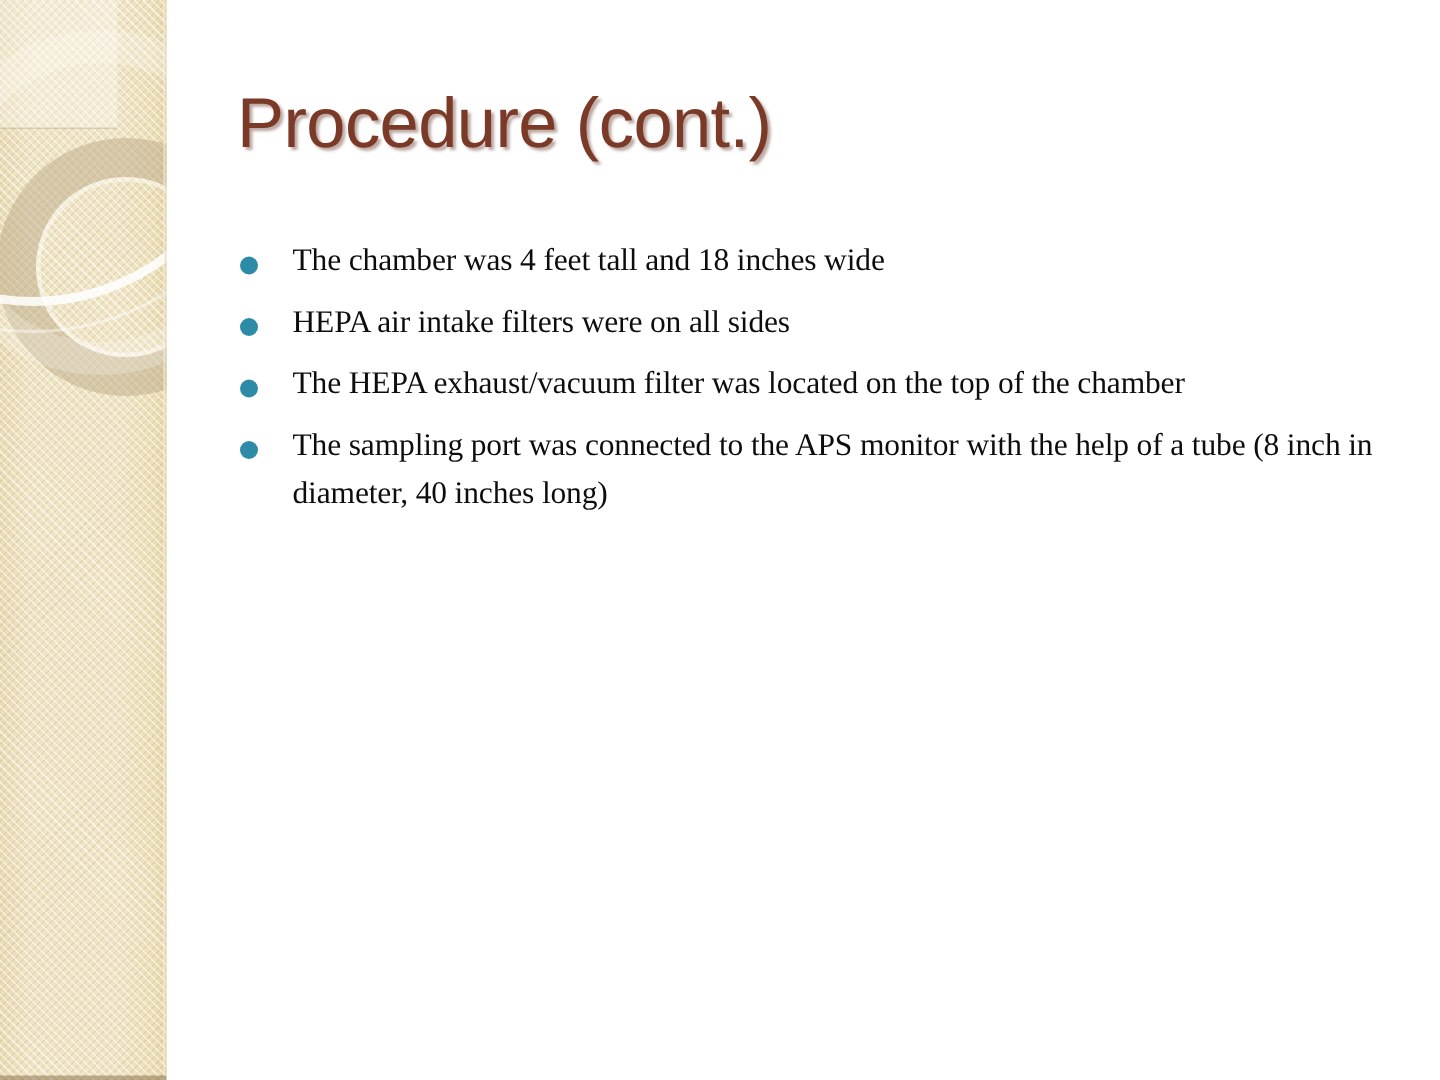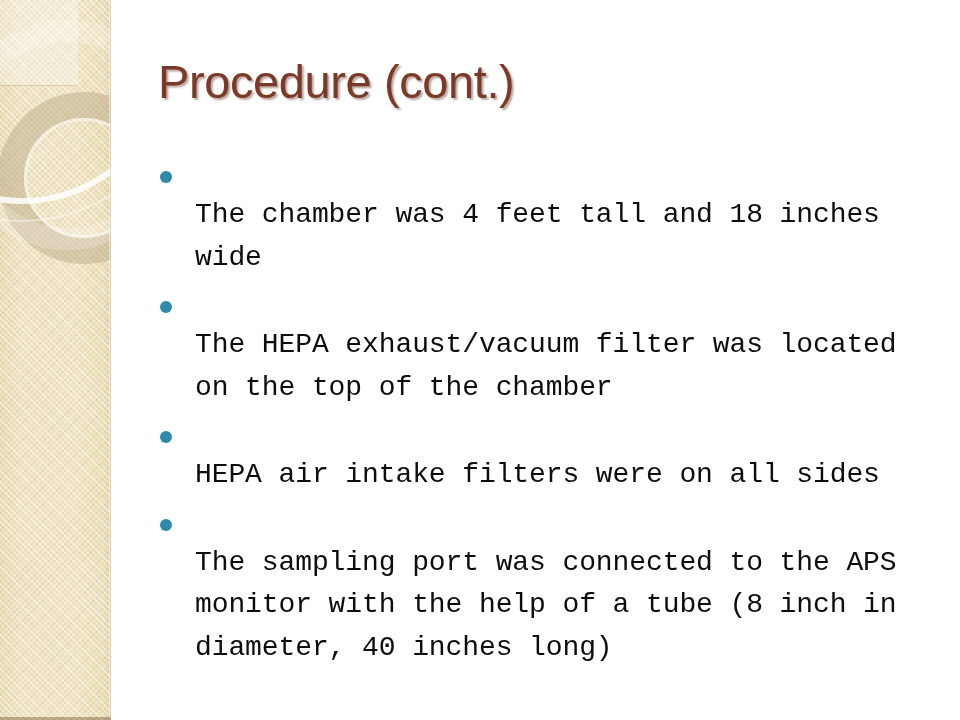--- a/index.html
+++ b/index.html
@@ -167,27 +167,26 @@
     width: 12px;
     height: 12px;
     border-radius: 50%;
     background: #2e8ba8;
     margin-top: 13px;
     margin-right: 23px;
   }
 
   .bullet-text {
     flex: 1 1 auto;
-    font-family: Liberation Mono, monospace;
-    font-size: 28px;
+    font-family: Liberation Serif, serif;
+    font-size: 21px;
     font-weight: 400;
     line-height: 1.52;
     color: #0d0d0d;
     letter-spacing: -0.1px;
-    margin-top: 36px;
   }
 </style>
 </head>
 <body>
 
 <div class="slide">
 
   <div class="sidebar">
     <div class="sidebar-texture"></div>
     <div class="sidebar-lightblock"></div>
@@ -205,28 +204,28 @@
 
   <div class="body">
 
     <div class="bullet-row">
       <span class="bullet-marker"></span>
       <span class="bullet-text">The chamber was 4 feet tall and 18 inches wide</span>
     </div>
 
     <div class="bullet-row">
       <span class="bullet-marker"></span>
+      <span class="bullet-text">HEPA air intake filters were on all sides</span>
+    </div>
+
+    <div class="bullet-row">
+      <span class="bullet-marker"></span>
       <span class="bullet-text">The HEPA exhaust/vacuum filter was located on the top of the chamber</span>
     </div>
 
     <div class="bullet-row">
       <span class="bullet-marker"></span>
-      <span class="bullet-text">HEPA air intake filters were on all sides</span>
-    </div>
-
-    <div class="bullet-row">
-      <span class="bullet-marker"></span>
       <span class="bullet-text">The sampling port was connected to the APS monitor with the help of a tube (8 inch in diameter, 40 inches long)</span>
     </div>
 
   </div>
 
 </div>
 
 </body></html>

